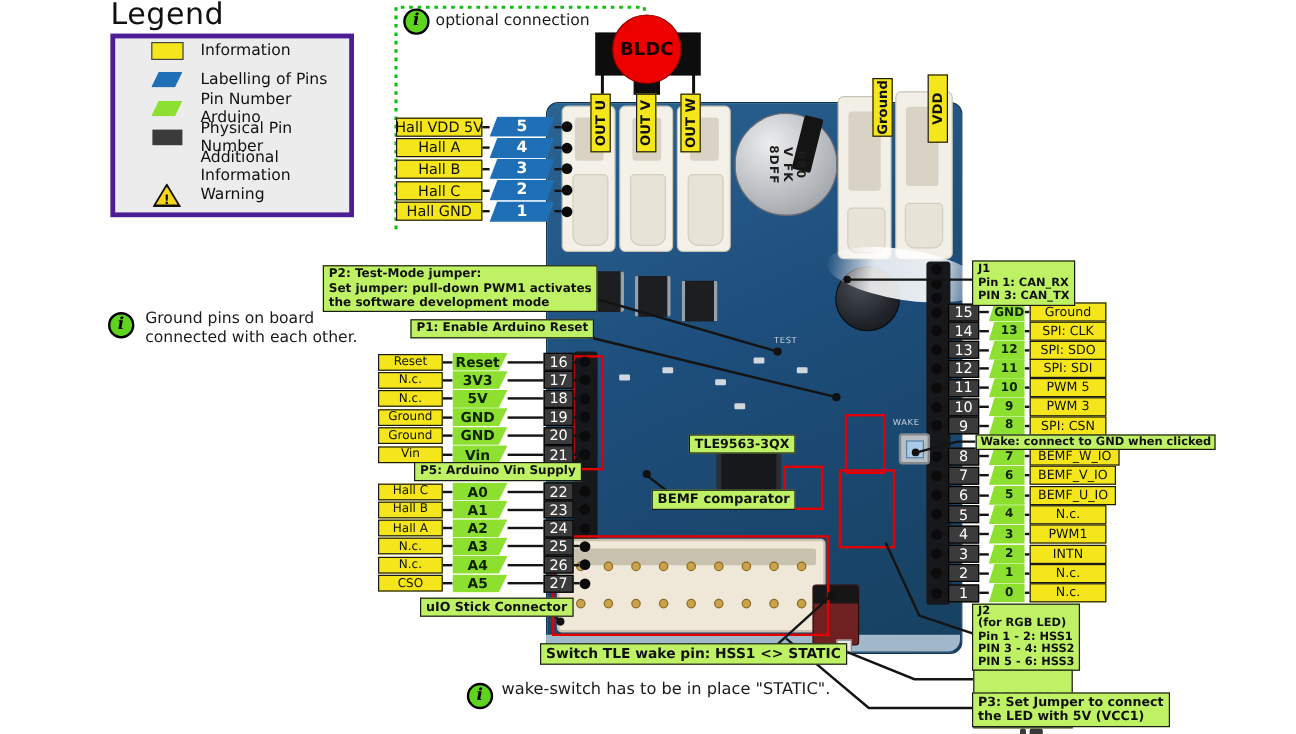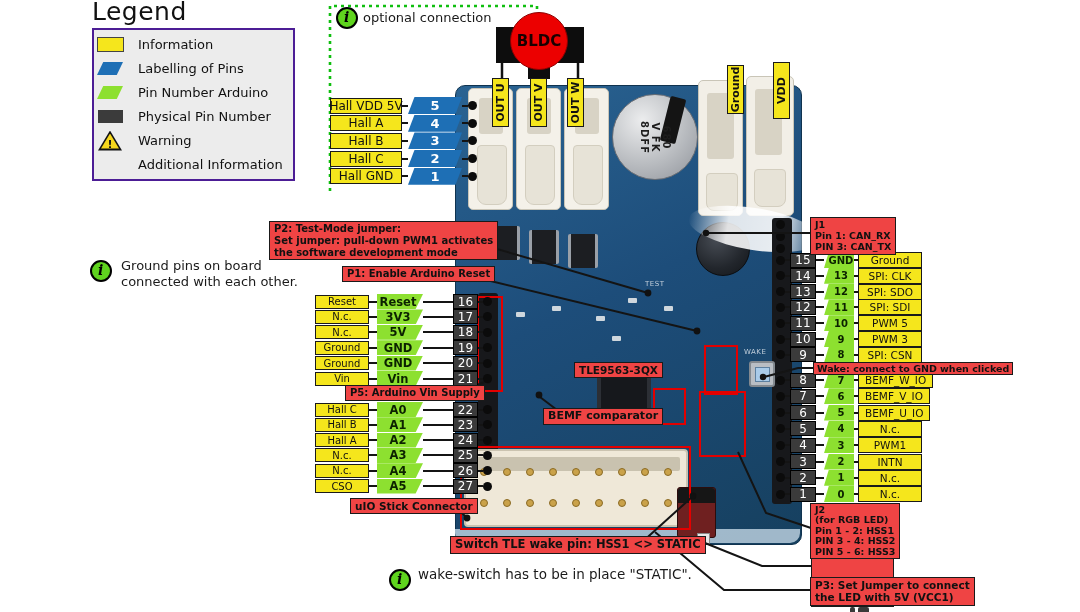--- a/index.html
+++ b/index.html
@@ -2,22 +2,22 @@
 <html><head>
 <meta charset="utf-8">
 <style>
   html,body{margin:0;padding:0;background:#fff}
   .canvas{position:relative;width:1080px;height:612px;background:#fff;overflow:hidden;
           font-family:"DejaVu Sans","Liberation Sans",sans-serif;color:#111}
 
   
   .legend-title{position:absolute;left:92px;top:-3px;font-size:25px;letter-spacing:.5px;z-index:7}
   .legend-box{position:absolute;left:92px;top:28px;width:203px;height:153px;background:#ececec;
-              border:2px solid #4c1d95;box-sizing:border-box;z-index:7;display:flex;flex-direction:column;
-              justify-content:center;padding-left:1px;gap:3px}
+              border:4px solid #4c1d95;box-sizing:border-box;z-index:7;display:flex;flex-direction:column;
+              padding-left:28px;gap:3px}
   .legend-item{display:flex;align-items:center;height:21px;gap:13px}
   .swbox{width:30px;display:flex;justify-content:center;align-items:center;flex:none}
   .legend-label{font-size:13px}
   .sw-info{width:25px;height:13px;background:#F5E61C;border:1px solid #444}
   .sw-pin{width:26px;height:13px;background:#1E6FB5;clip-path:polygon(24% 0,100% 0,76% 100%,0 100%)}
   .sw-arduino{width:26px;height:13px;background:#8DE030;clip-path:polygon(24% 0,100% 0,76% 100%,0 100%)}
   .sw-physical{width:25px;height:13px;background:#3B3B3B}
   .sw-warning{position:relative;width:24px;height:20px;background:#111;clip-path:polygon(50% 0,100% 100%,0 100%)}
   .sw-warning::before{content:"";position:absolute;left:3px;right:3px;top:3px;bottom:2px;
                       background:#F5D61C;clip-path:polygon(50% 0,100% 100%,0 100%)}
@@ -112,21 +112,21 @@
   .pdark{width:25px;height:15px;background:#3B3B3B;border:1px solid #000;color:#fff;font-weight:normal;
          font-size:12px;display:flex;align-items:center;justify-content:center;box-sizing:border-box;flex:none}
   .rrow{height:16px}
   .rrow .pdark{width:26px}
   .agreen-r{width:30px;height:16px;background:#8DE030;color:#0c2200;font-weight:bold;font-size:10px;
             clip-path:polygon(16% 0,100% 0,100% 100%,0 100%);display:flex;align-items:center;justify-content:center;
             padding-left:4px;box-sizing:border-box;flex:none}
   .rrow .lbl{height:16px;font-size:10.5px;min-width:64px;padding:0 6px}
 
   
-  .note{position:absolute;background:#ef4444;border:1.5px solid #1a1a1a;color:#111;font-weight:bold;
+  .note{position:absolute;background:#bef264;border:1.5px solid #1a1a1a;color:#111;font-weight:bold;
         white-space:nowrap;z-index:7;padding:1px 4px;line-height:1.18;box-sizing:border-box}
   .center{text-align:left}
   .plain{position:absolute;z-index:7;color:#1a1a1a}
 </style>
 </head>
 <body>
 
 <div class="canvas">
 
   <div class="board"></div>
@@ -254,30 +254,30 @@
 
       <div class="legend-item">
         <span class="swbox">
           <span class="sw sw-physical"></span>
         </span>
         <span class="legend-label">Physical Pin Number</span>
       </div>
 
       <div class="legend-item">
         <span class="swbox">
+          <span class="sw sw-addinfo"></span>
+        </span>
+        <span class="legend-label">Additional Information</span>
+      </div>
+
+      <div class="legend-item">
+        <span class="swbox">
           <span class="sw sw-warning"></span>
         </span>
         <span class="legend-label">Warning</span>
-      </div>
-
-      <div class="legend-item">
-        <span class="swbox">
-          <span class="sw sw-addinfo"></span>
-        </span>
-        <span class="legend-label">Additional Information</span>
       </div>
     </div>
 
   <div class="info-icon" style="position:absolute;left:336px;top:7px;z-index:7"></div>
   <div class="plain" style="left:363px;top:10px;font-size:13px">optional connection</div>
 
   <div class="bldc-rect"></div>
   <div class="bldc-tab"></div>
   <div class="bldc-circle">BLDC</div>
 

